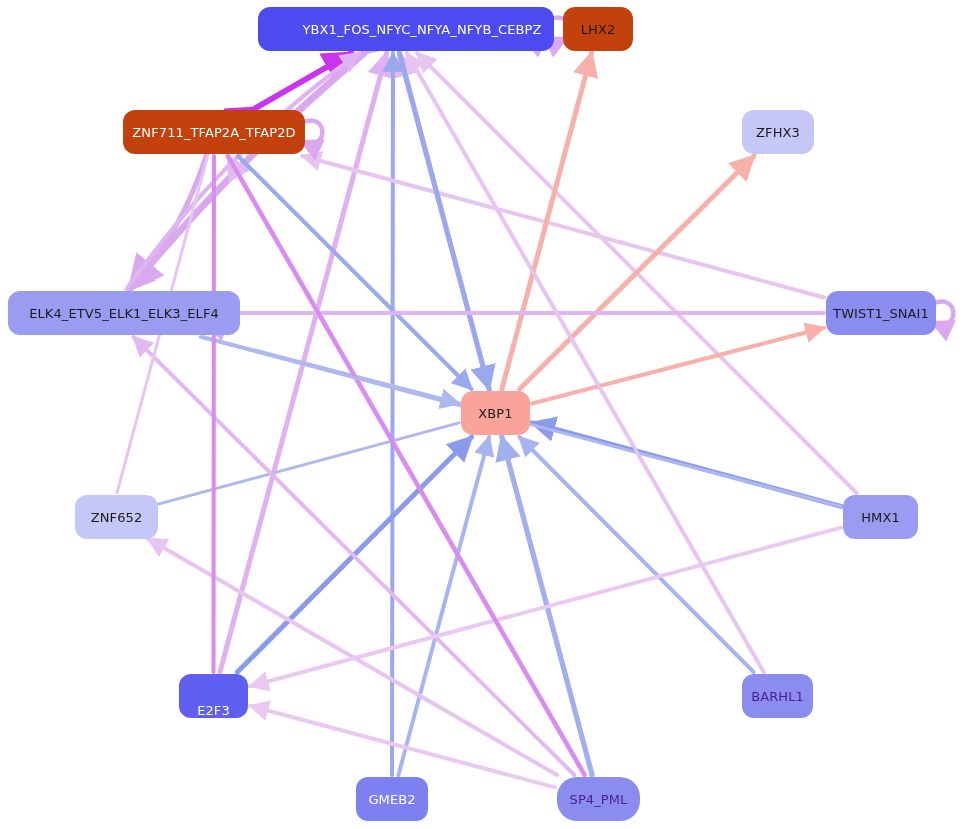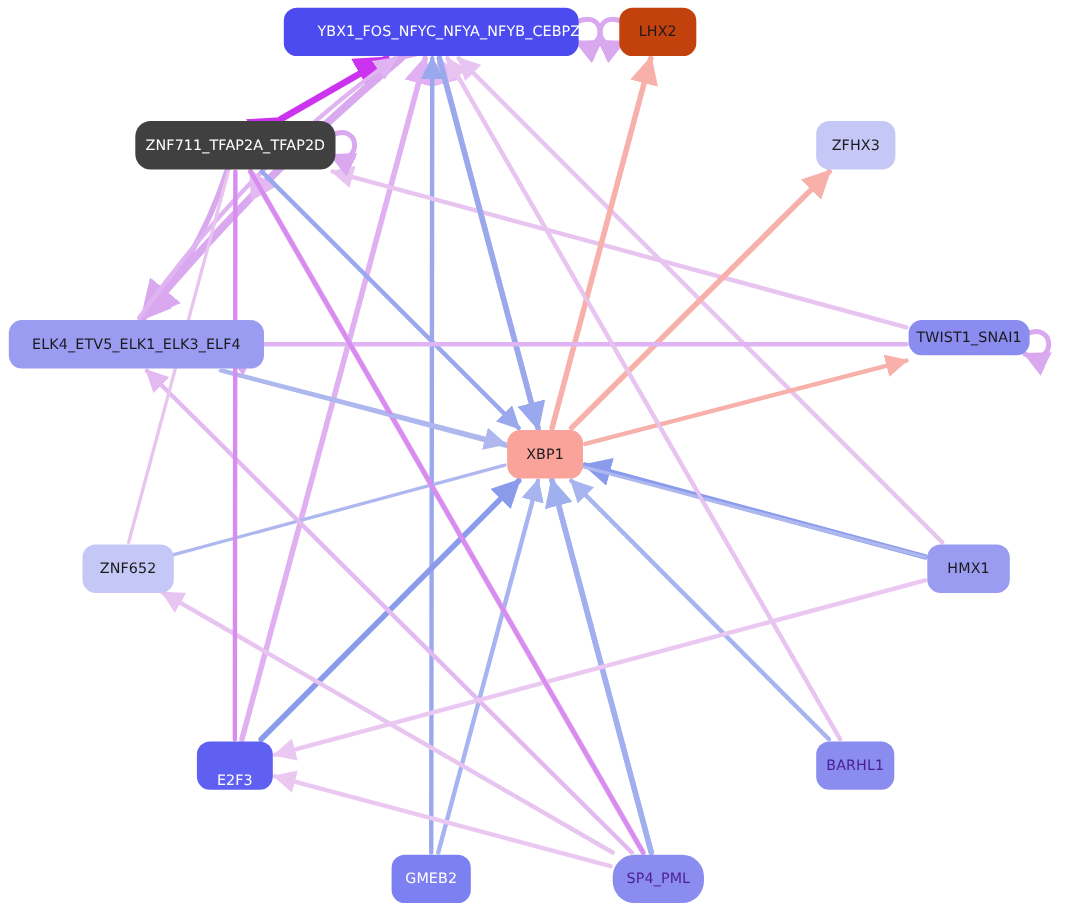--- a/index.html
+++ b/index.html
@@ -121,36 +121,36 @@
       <path d="M 200.20588235294116 337 Q 495 415 841 506.5486381322957" fill="none" stroke="#aeb8ef" stroke-width="3" stroke-linecap="round"></path>
       <path d="M 116.95194805194805 493 Q 162.25 324.5 207.54805194805195 156" fill="none" stroke="#e8c4f0" stroke-width="3" stroke-linecap="round"></path>
       <path d="M 213.5212765957447 672 Q 213.75 414 213.9787234042553 156" fill="none" stroke="#d98cef" stroke-width="4" stroke-linecap="round"></path>
       <path d="M 406.8350824587706 53 Q 585.25 362.5 763.6649175412294 672" fill="none" stroke="#e8c4f0" stroke-width="3" stroke-linecap="round"></path>
       <path d="M 524 20 C 552.5 6.700000000000001, 552.5 51.3, 524 38" fill="none" stroke="#d9a8ef" stroke-width="4.5" stroke-linecap="round" marker-end="url(#fd9a8ef)"></path>
       <path d="M 567 20 C 538.5 6.700000000000001, 538.5 51.3, 567 38" fill="none" stroke="#d9a8ef" stroke-width="4.5" stroke-linecap="round" marker-end="url(#fd9a8ef)"></path>
       <path d="M 301 123 C 329.5 109.7, 329.5 154.3, 301 141" fill="none" stroke="#d9a8ef" stroke-width="4.5" stroke-linecap="round" marker-end="url(#fd9a8ef)"></path>
       <path d="M 207 304 C 235.5 290.7, 235.5 335.3, 207 322" fill="none" stroke="#d9a8ef" stroke-width="4.5" stroke-linecap="round" marker-end="url(#fd9a8ef)"></path>
       <path d="M 932 304 C 960.5 290.7, 960.5 335.3, 932 322" fill="none" stroke="#d9a8ef" stroke-width="4.5" stroke-linecap="round" marker-end="url(#fd9a8ef)"></path>
     </svg>
-<div class="node" style="left: 258px; top: 7px; width: 268px; height: 44px; background: rgb(75, 75, 239); color: rgb(255, 255, 255); padding-left: 32px;">
+<div class="node" style="left: 258px; top: 7px; width: 296px; height: 44px; background: rgb(75, 75, 239); color: rgb(255, 255, 255); padding-left: 32px;">
       <span class="node-label">YBX1_FOS_NFYC_NFYA_NFYB_CEBPZ</span>
     </div>
     <div class="node" style="left: 563px; top: 7px; width: 70px; height: 44px; background: #c2410c; color: rgb(26, 26, 26);">
       <span class="node-label">LHX2</span>
     </div>
-    <div class="node" style="left: 123px; top: 110px; width: 182px; height: 44px; background: #404040; color: rgb(255, 255, 255); border-radius: 14px;">
+    <div class="node" style="left: 123px; top: 110px; width: 182px; height: 44px; background: #c2410c; color: rgb(255, 255, 255);">
       <span class="node-label">ZNF711_TFAP2A_TFAP2D</span>
     </div>
     <div class="node" style="left: 742px; top: 110px; width: 72px; height: 44px; background: rgb(197, 199, 246); color: rgb(26, 26, 26);">
       <span class="node-label">ZFHX3</span>
     </div>
     <div class="node" style="left: 8px; top: 291px; width: 232px; height: 44px; background: rgb(154, 156, 242); color: rgb(26, 26, 26);">
       <span class="node-label">ELK4_ETV5_ELK1_ELK3_ELF4</span>
     </div>
-    <div class="node" style="left: 826px; top: 291px; width: 110px; height: 32px; background: rgb(138, 140, 240); color: rgb(26, 26, 26);">
+    <div class="node" style="left: 826px; top: 291px; width: 110px; height: 44px; background: rgb(138, 140, 240); color: rgb(26, 26, 26);">
       <span class="node-label">TWIST1_SNAI1</span>
     </div>
     <div class="node" style="left: 461px; top: 391px; width: 69px; height: 44px; background: rgb(249, 163, 155); color: rgb(26, 26, 26);">
       <span class="node-label">XBP1</span>
     </div>
     <div class="node" style="left: 75px; top: 495px; width: 83px; height: 44px; background: rgb(197, 199, 246); color: rgb(26, 26, 26);">
       <span class="node-label">ZNF652</span>
     </div>
     <div class="node" style="left: 843px; top: 495px; width: 75px; height: 44px; background: rgb(154, 156, 242); color: rgb(26, 26, 26); align-items: center;">
       <span class="node-label">HMX1</span>

